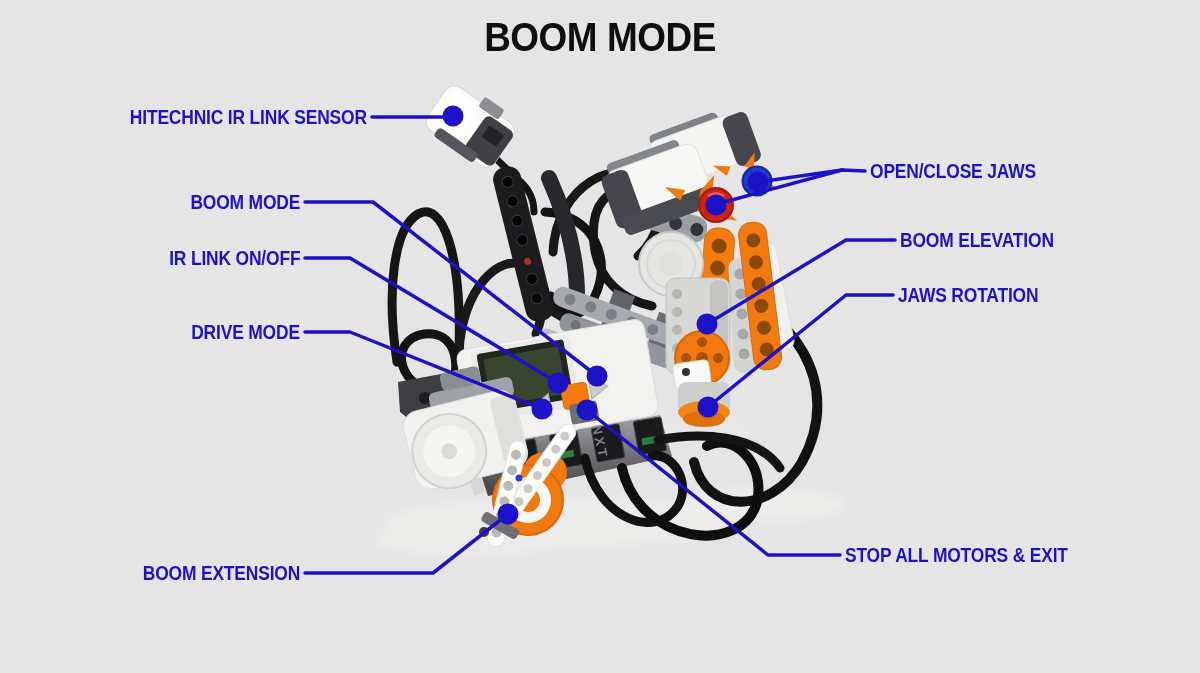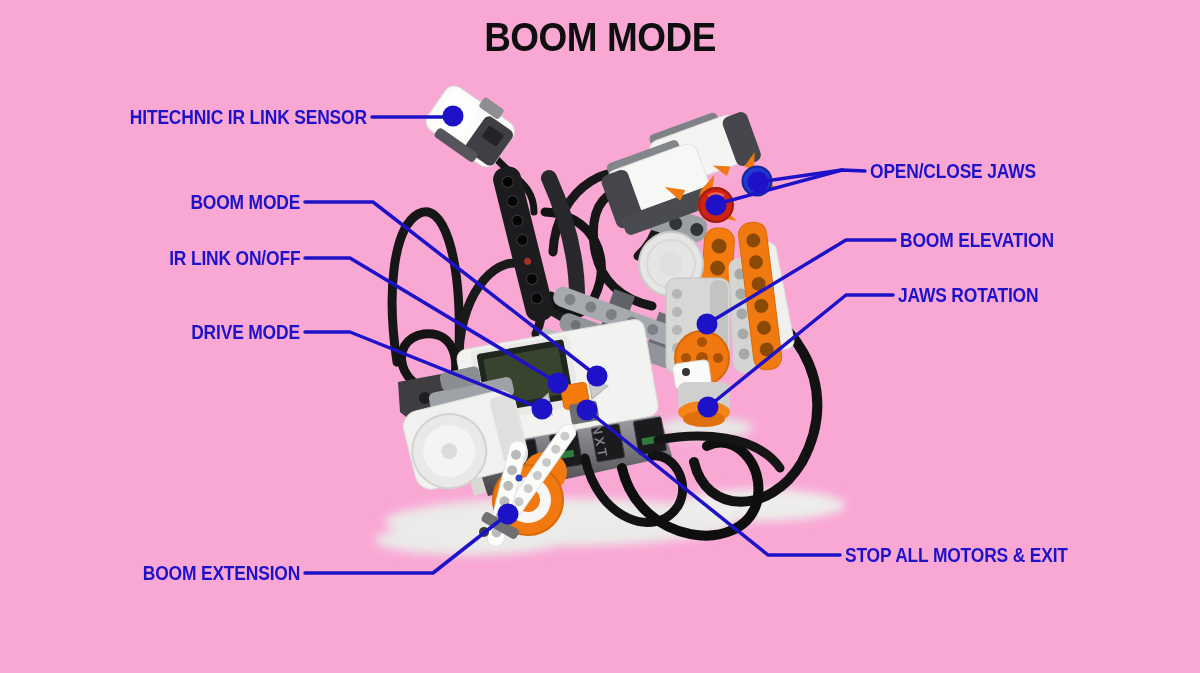--- a/index.html
+++ b/index.html
@@ -1,17 +1,17 @@
 <!DOCTYPE html>
 <html><head>
 <meta charset="utf-8">
 <style>
   html,body{margin:0;padding:0;background:#ffffff;}
   .canvas{
-    position:relative;width:1200px;height:673px;background:#f9a8d4;
+    position:relative;width:1200px;height:673px;background:#e5e5e5;
     overflow:hidden;font-family:"Liberation Sans",sans-serif;
   }
   .scene{position:absolute;left:0;top:0;width:1200px;height:673px;}
   .title{
     position:absolute;top:16px;left:0;width:100%;text-align:center;
     font-size:41px;font-weight:bold;color:#0f0f0f;line-height:42px;
     letter-spacing:-0.5px;transform:scaleX(.9);
   }
   .callout-label{
     position:absolute;font-weight:bold;font-size:20.5px;line-height:20px;

